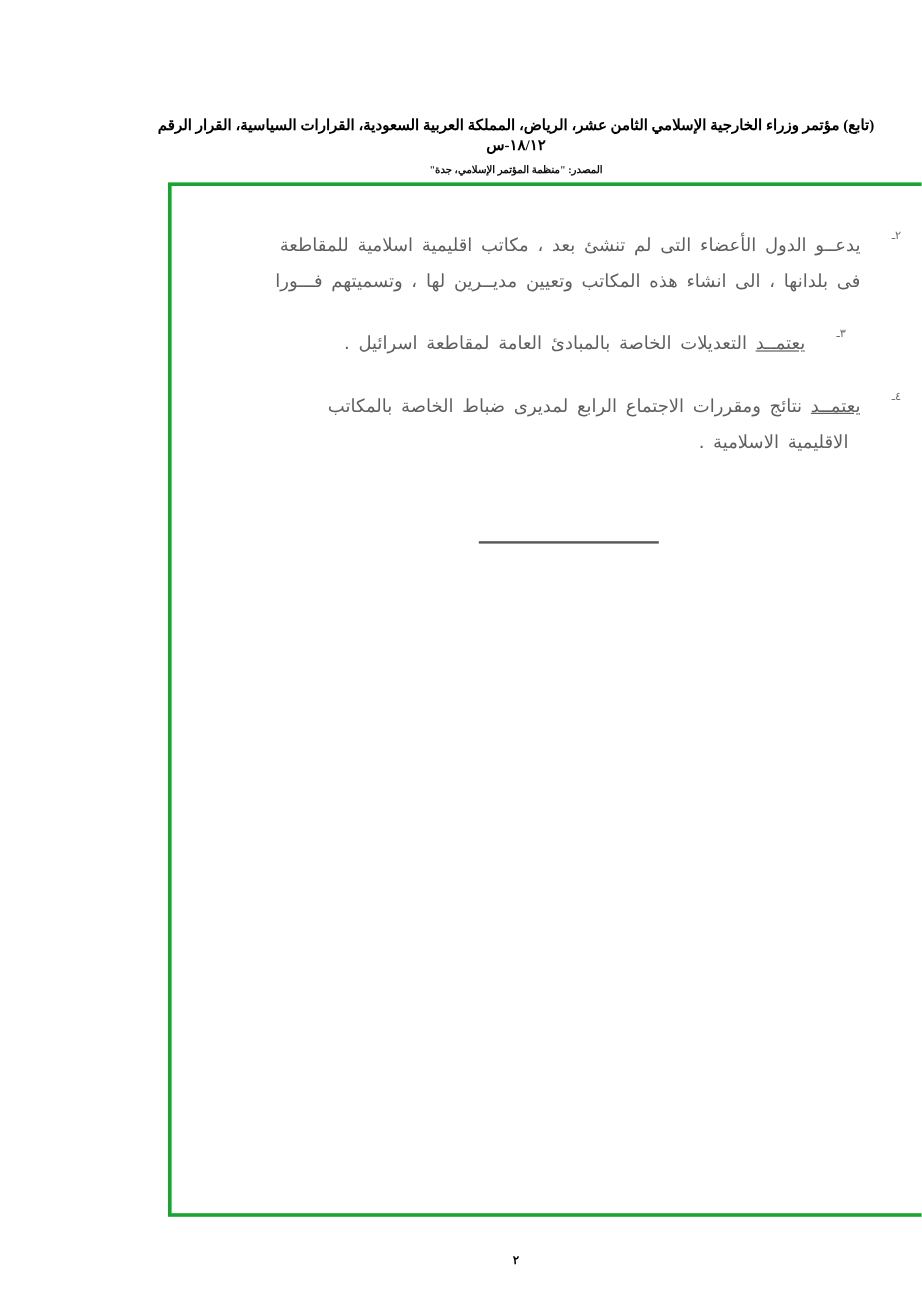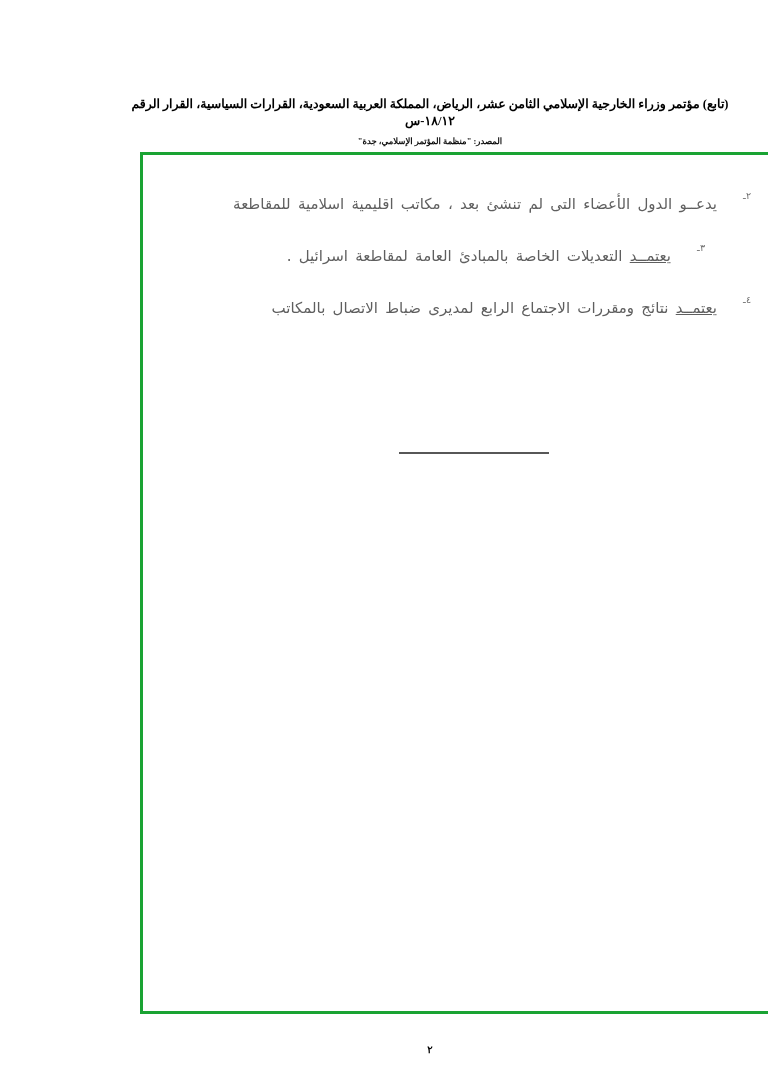--- a/index.html
+++ b/index.html
@@ -155,34 +155,36 @@
   </div>
 
   <div class="scan-frame">
 
     <div class="scan-body">
 
       <div class="clause">
         <div class="clause-num">٢ـ</div>
         <div class="clause-text">
           <span class="ln">يدعــو الدول الأعضاء التى لم تنشئ بعد ، مكاتب اقليمية اسلامية للمقاطعة</span>
+          <span class="ln">فى بلدانها ، الى انشاء هذه المكاتب وتعيين مديــرين لها ، وتسميتهم فـــورا</span>
         </div>
       </div>
 
       <div class="clause" style="margin-right:46px;">
         <div class="clause-num">٣ـ</div>
         <div class="clause-text">
           <span class="ln"><span class="u">يعتمــد</span> <span>التعديلات الخاصة بالمبادئ العامة لمقاطعة اسرائيل .</span></span>
         </div>
       </div>
 
       <div class="clause">
         <div class="clause-num">٤ـ</div>
         <div class="clause-text">
-          <span class="ln"><span class="u">يعتمــد</span> <span>نتائج ومقررات الاجتماع الرابع لمديرى ضباط الاتصال بالمكاتب</span></span>
+          <span class="ln"><span class="u">يعتمــد</span> <span>نتائج ومقررات الاجتماع الرابع لمديرى ضباط الخاصة بالمكاتب</span></span>
+          <span class="ln indent">الاقليمية الاسلامية .</span>
         </div>
       </div>
 
     </div>
 
     <div class="scan-rule">
       <span></span>
     </div>
 
   </div>

